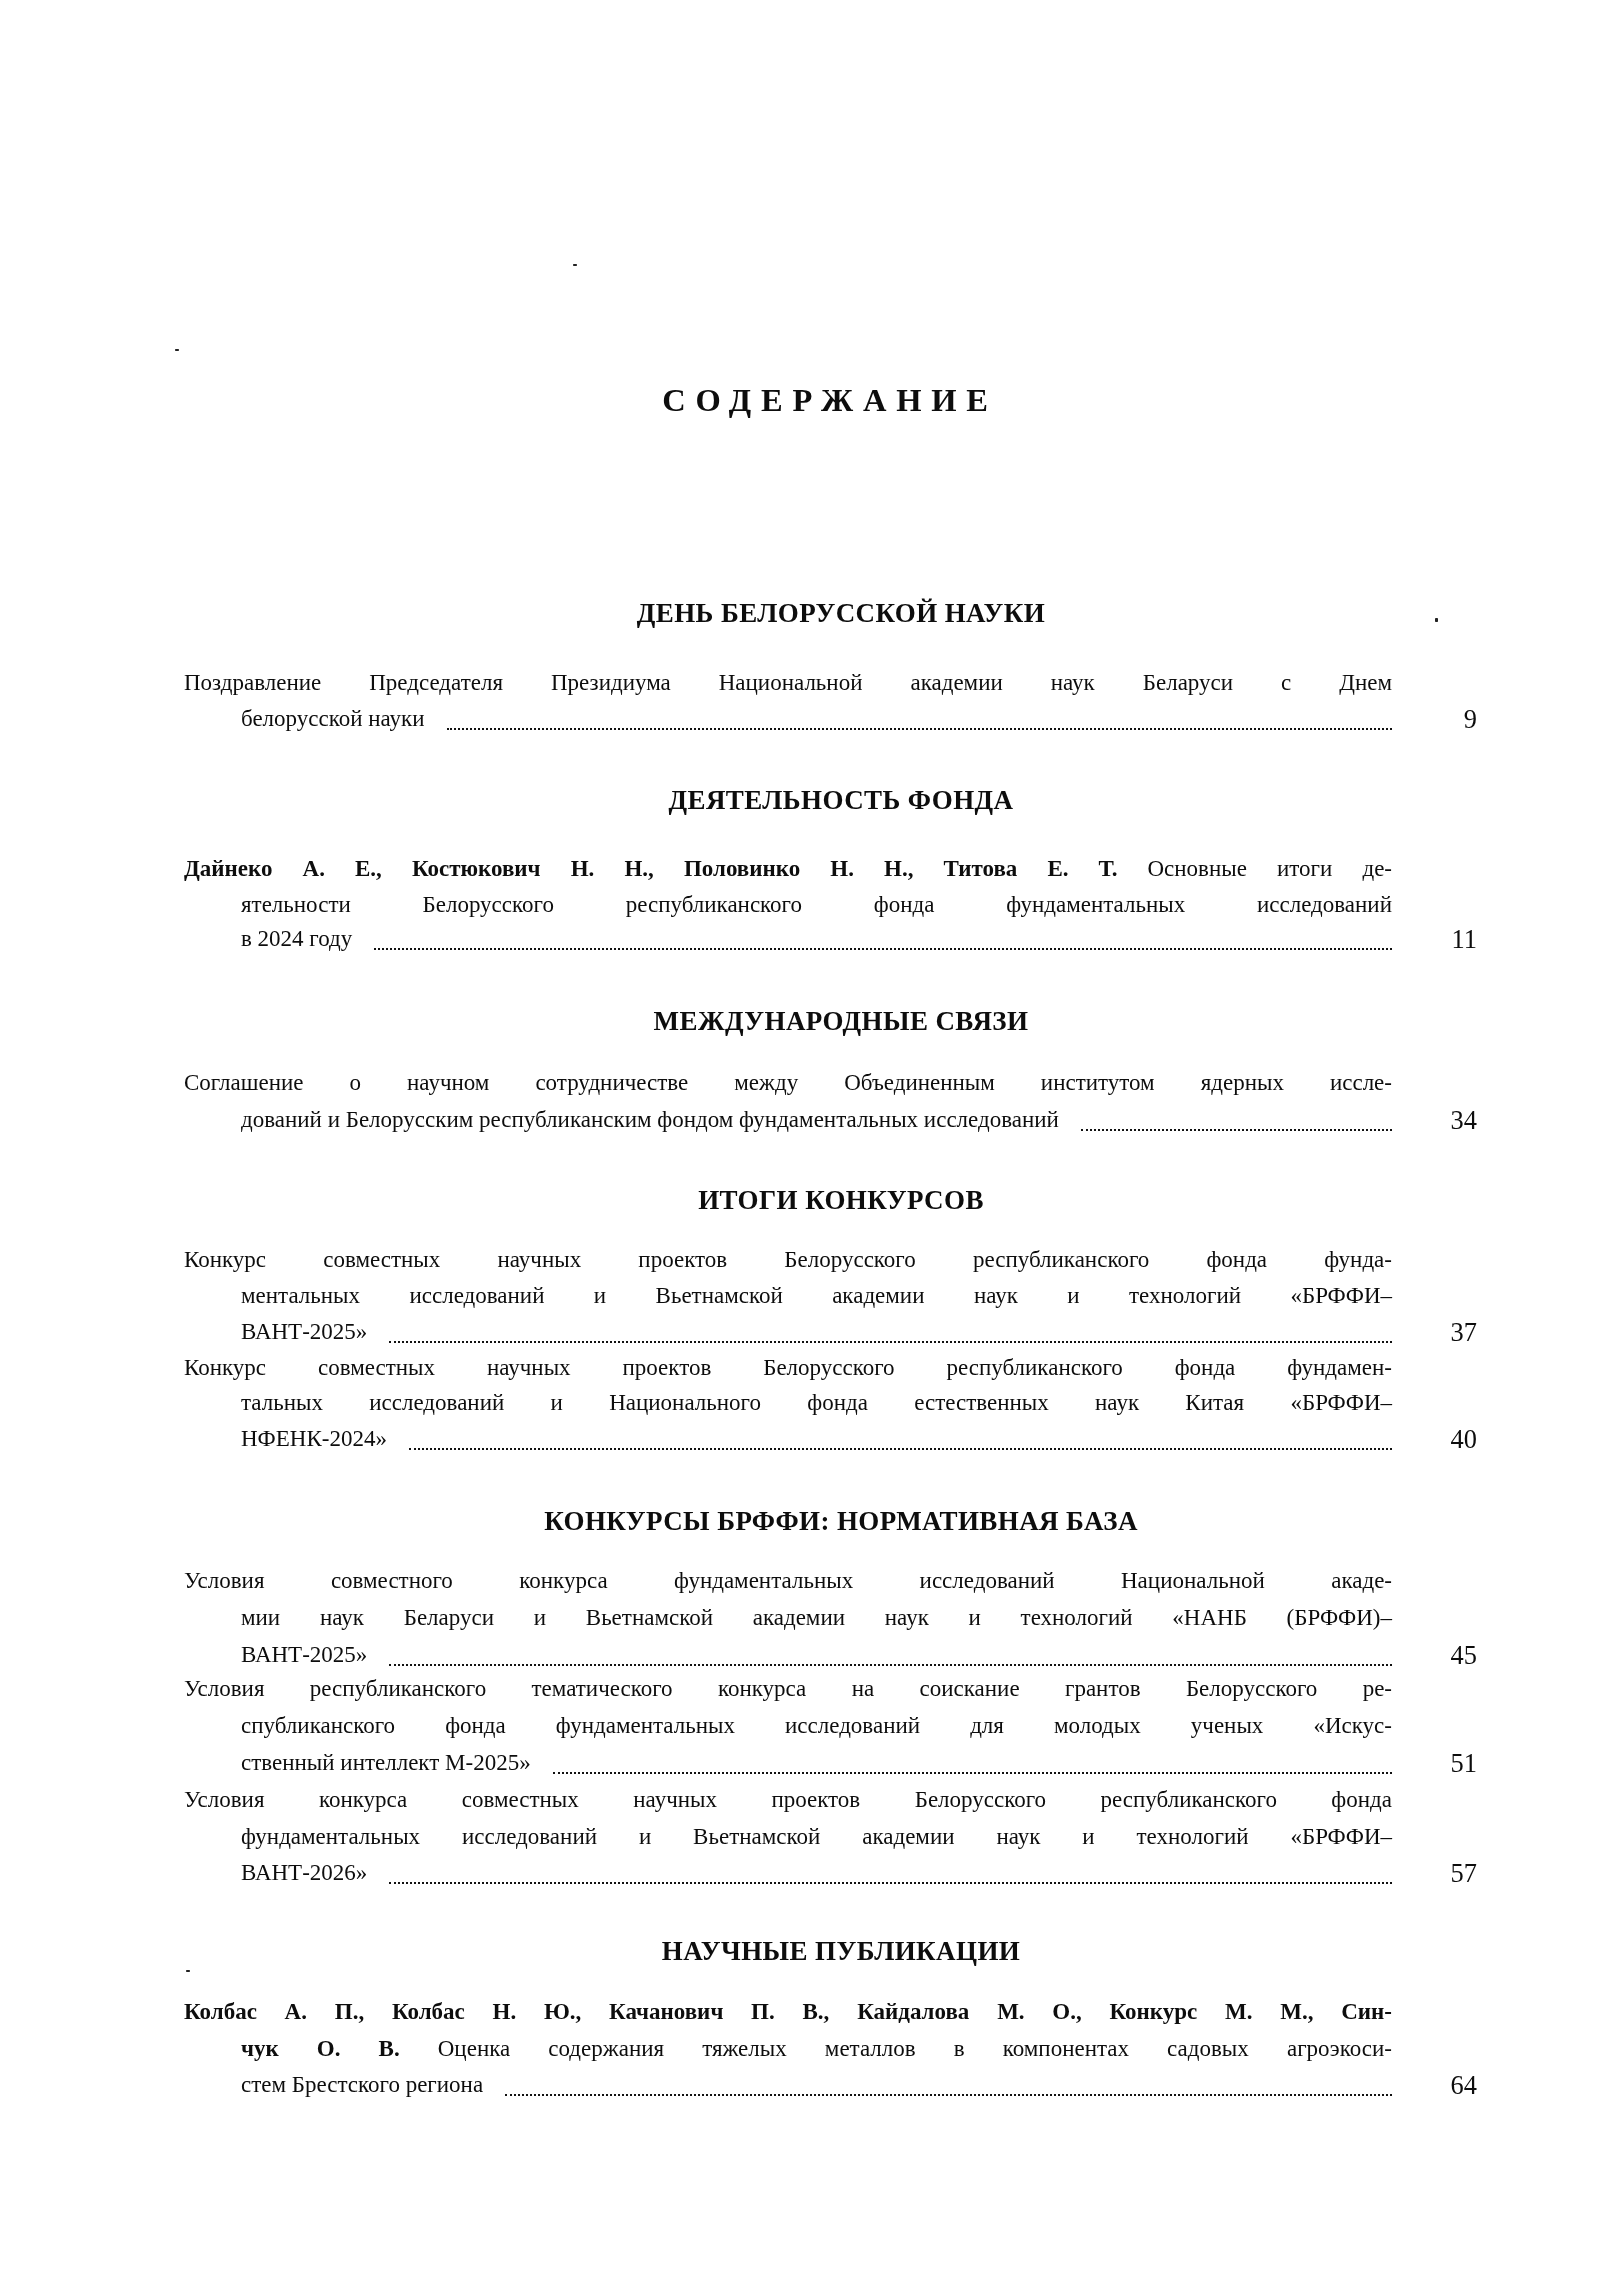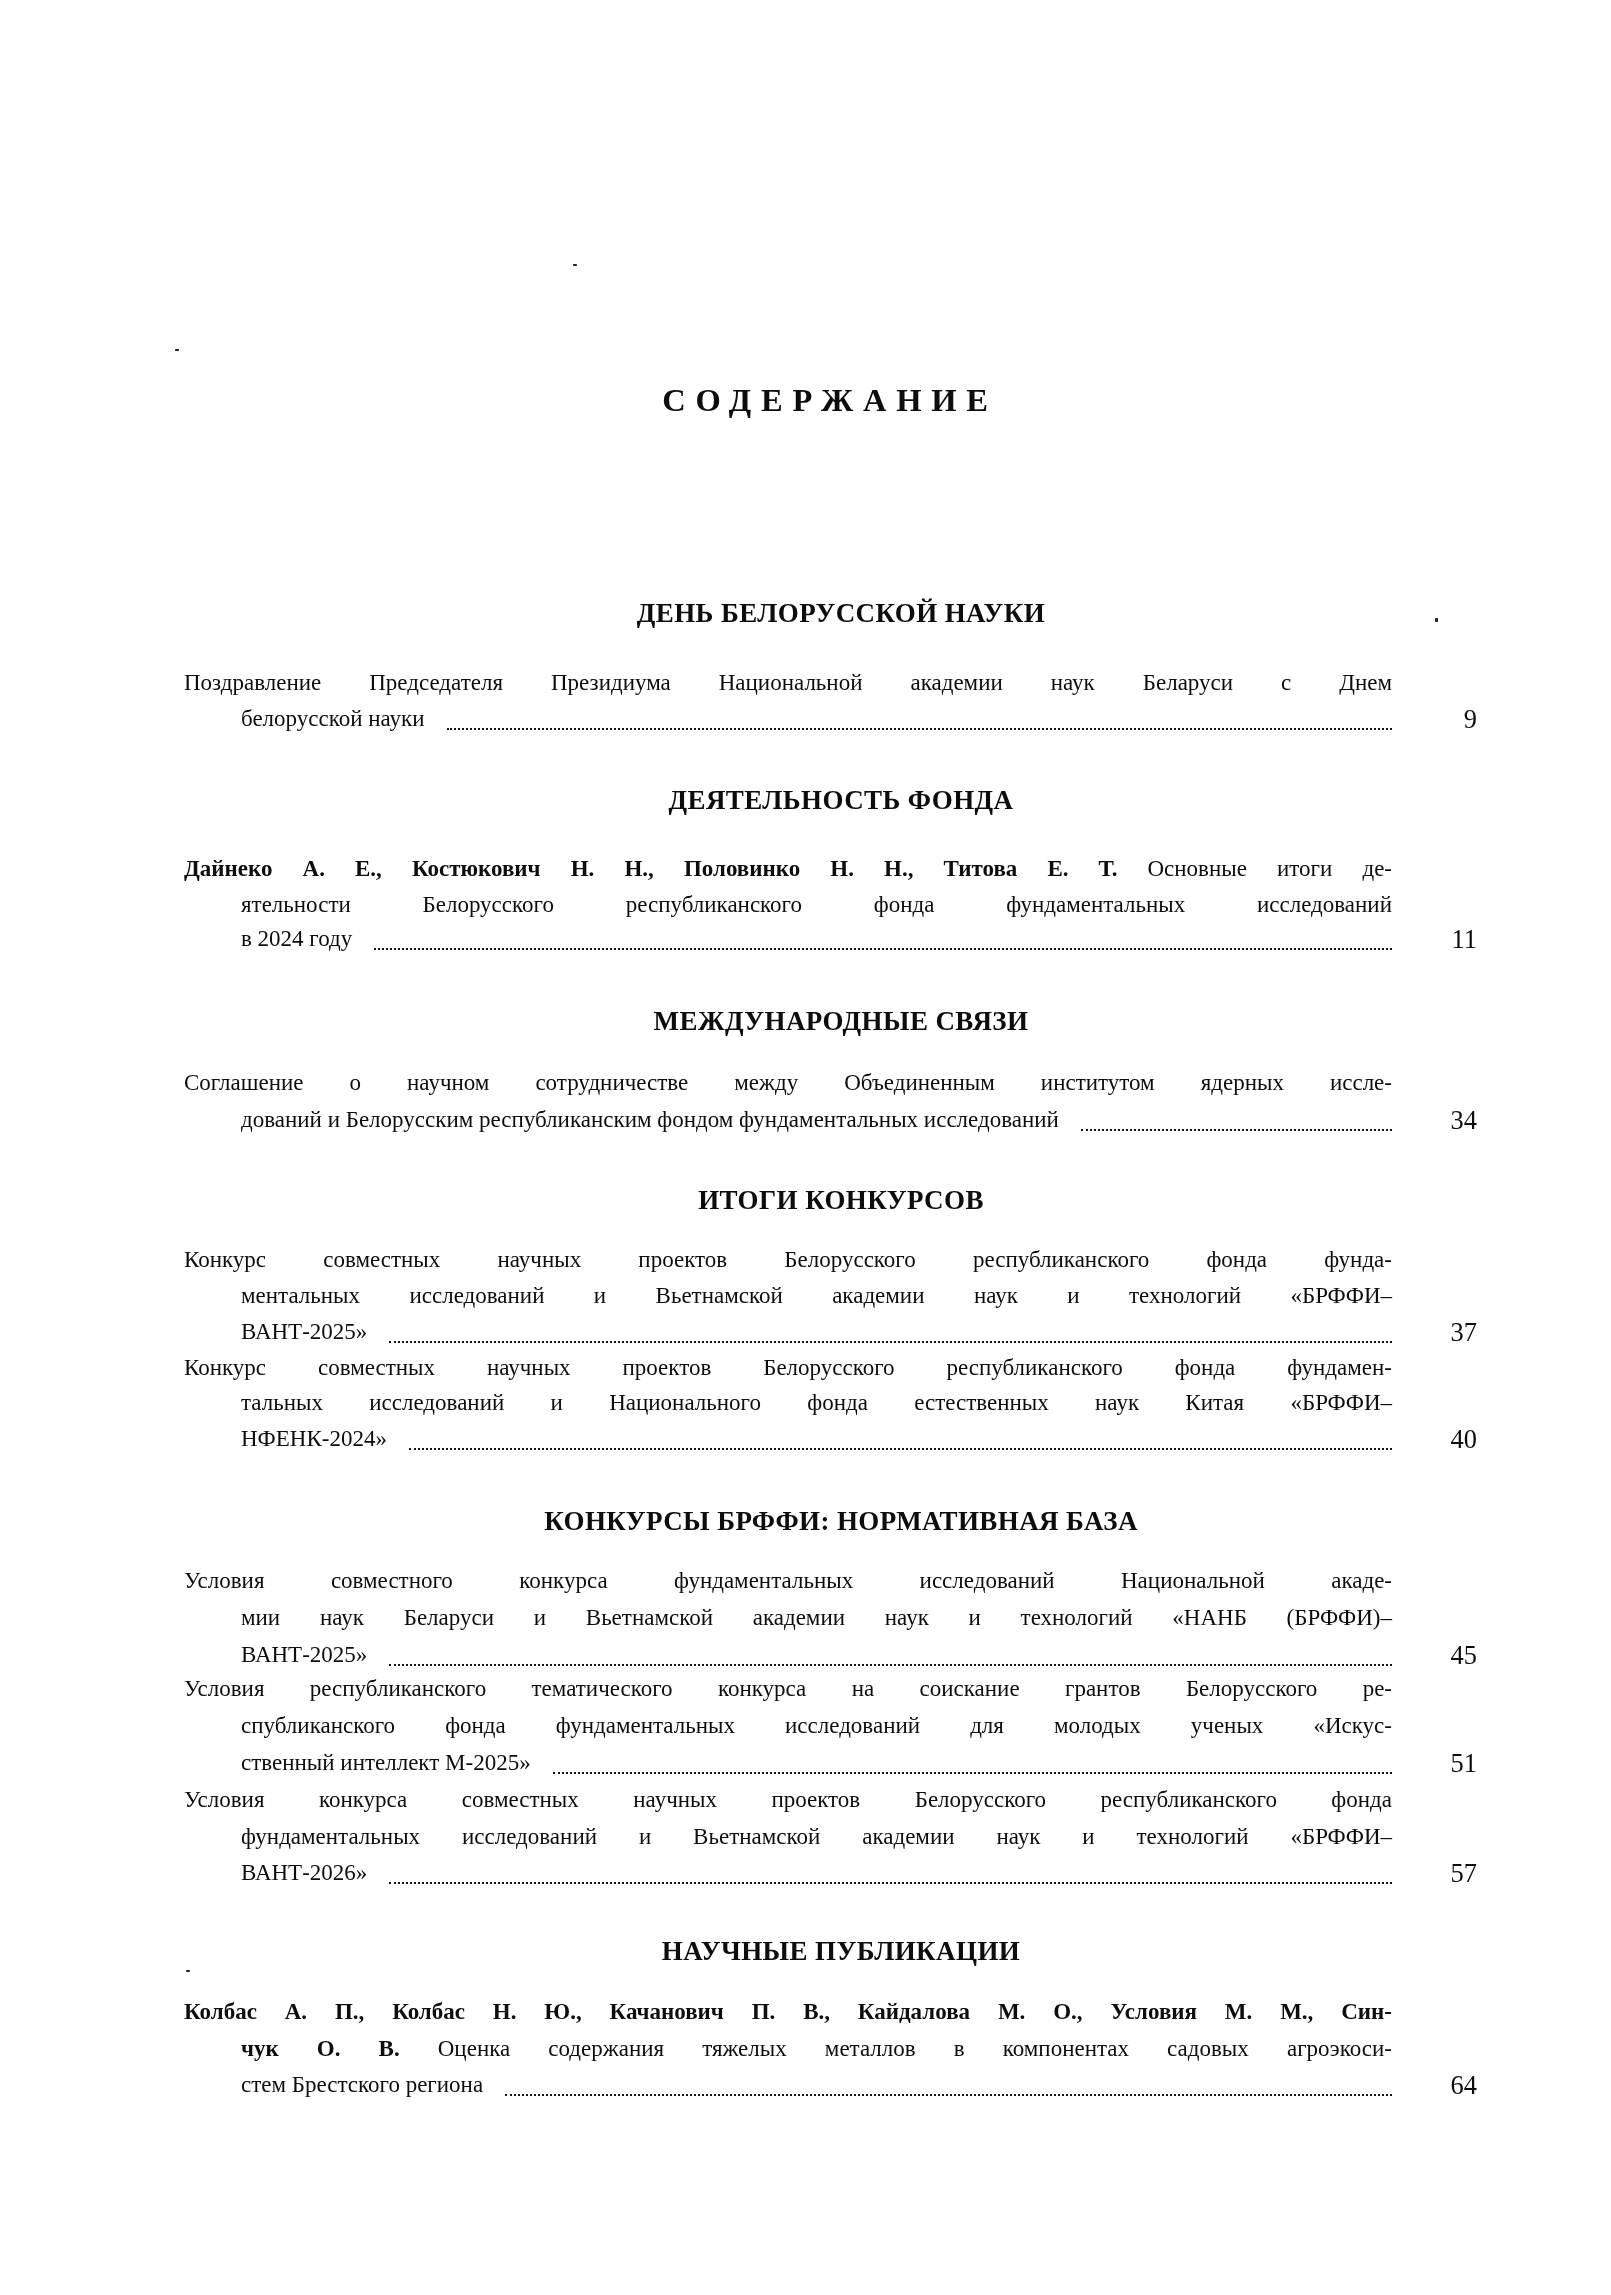--- a/index.html
+++ b/index.html
@@ -134,21 +134,21 @@
         <span class="txt">ВАНТ-2026»</span>
         <span class="leader"></span>
       </div>
     <div class="page-num" style="top:1855px">57</div>
   </div>
 </div>
 
 <div>
   <div class="section-header" style="top:1936px">НАУЧНЫЕ ПУБЛИКАЦИИ</div>
   <div>
-    <div class="line" style="top:1994px"><span class="b">Колбас А. П., Колбас Н. Ю., Качанович П. В., Кайдалова М. О., Условия М. М., Син-</span><span></span></div>
+    <div class="line" style="top:1994px"><span class="b">Колбас А. П., Колбас Н. Ю., Качанович П. В., Кайдалова М. О., Конкурс М. М., Син-</span><span></span></div>
     <div class="line indent" style="top:2031px"><span class="b">чук О. В.</span><span> Оценка содержания тяжелых металлов в компонентах садовых агроэкоси-</span></div>
     <div class="line indent last" style="top:2067px">
         <span class="txt">стем Брестского региона</span>
         <span class="leader"></span>
       </div>
     <div class="page-num" style="top:2067px">64</div>
   </div>
 </div>
 
 

